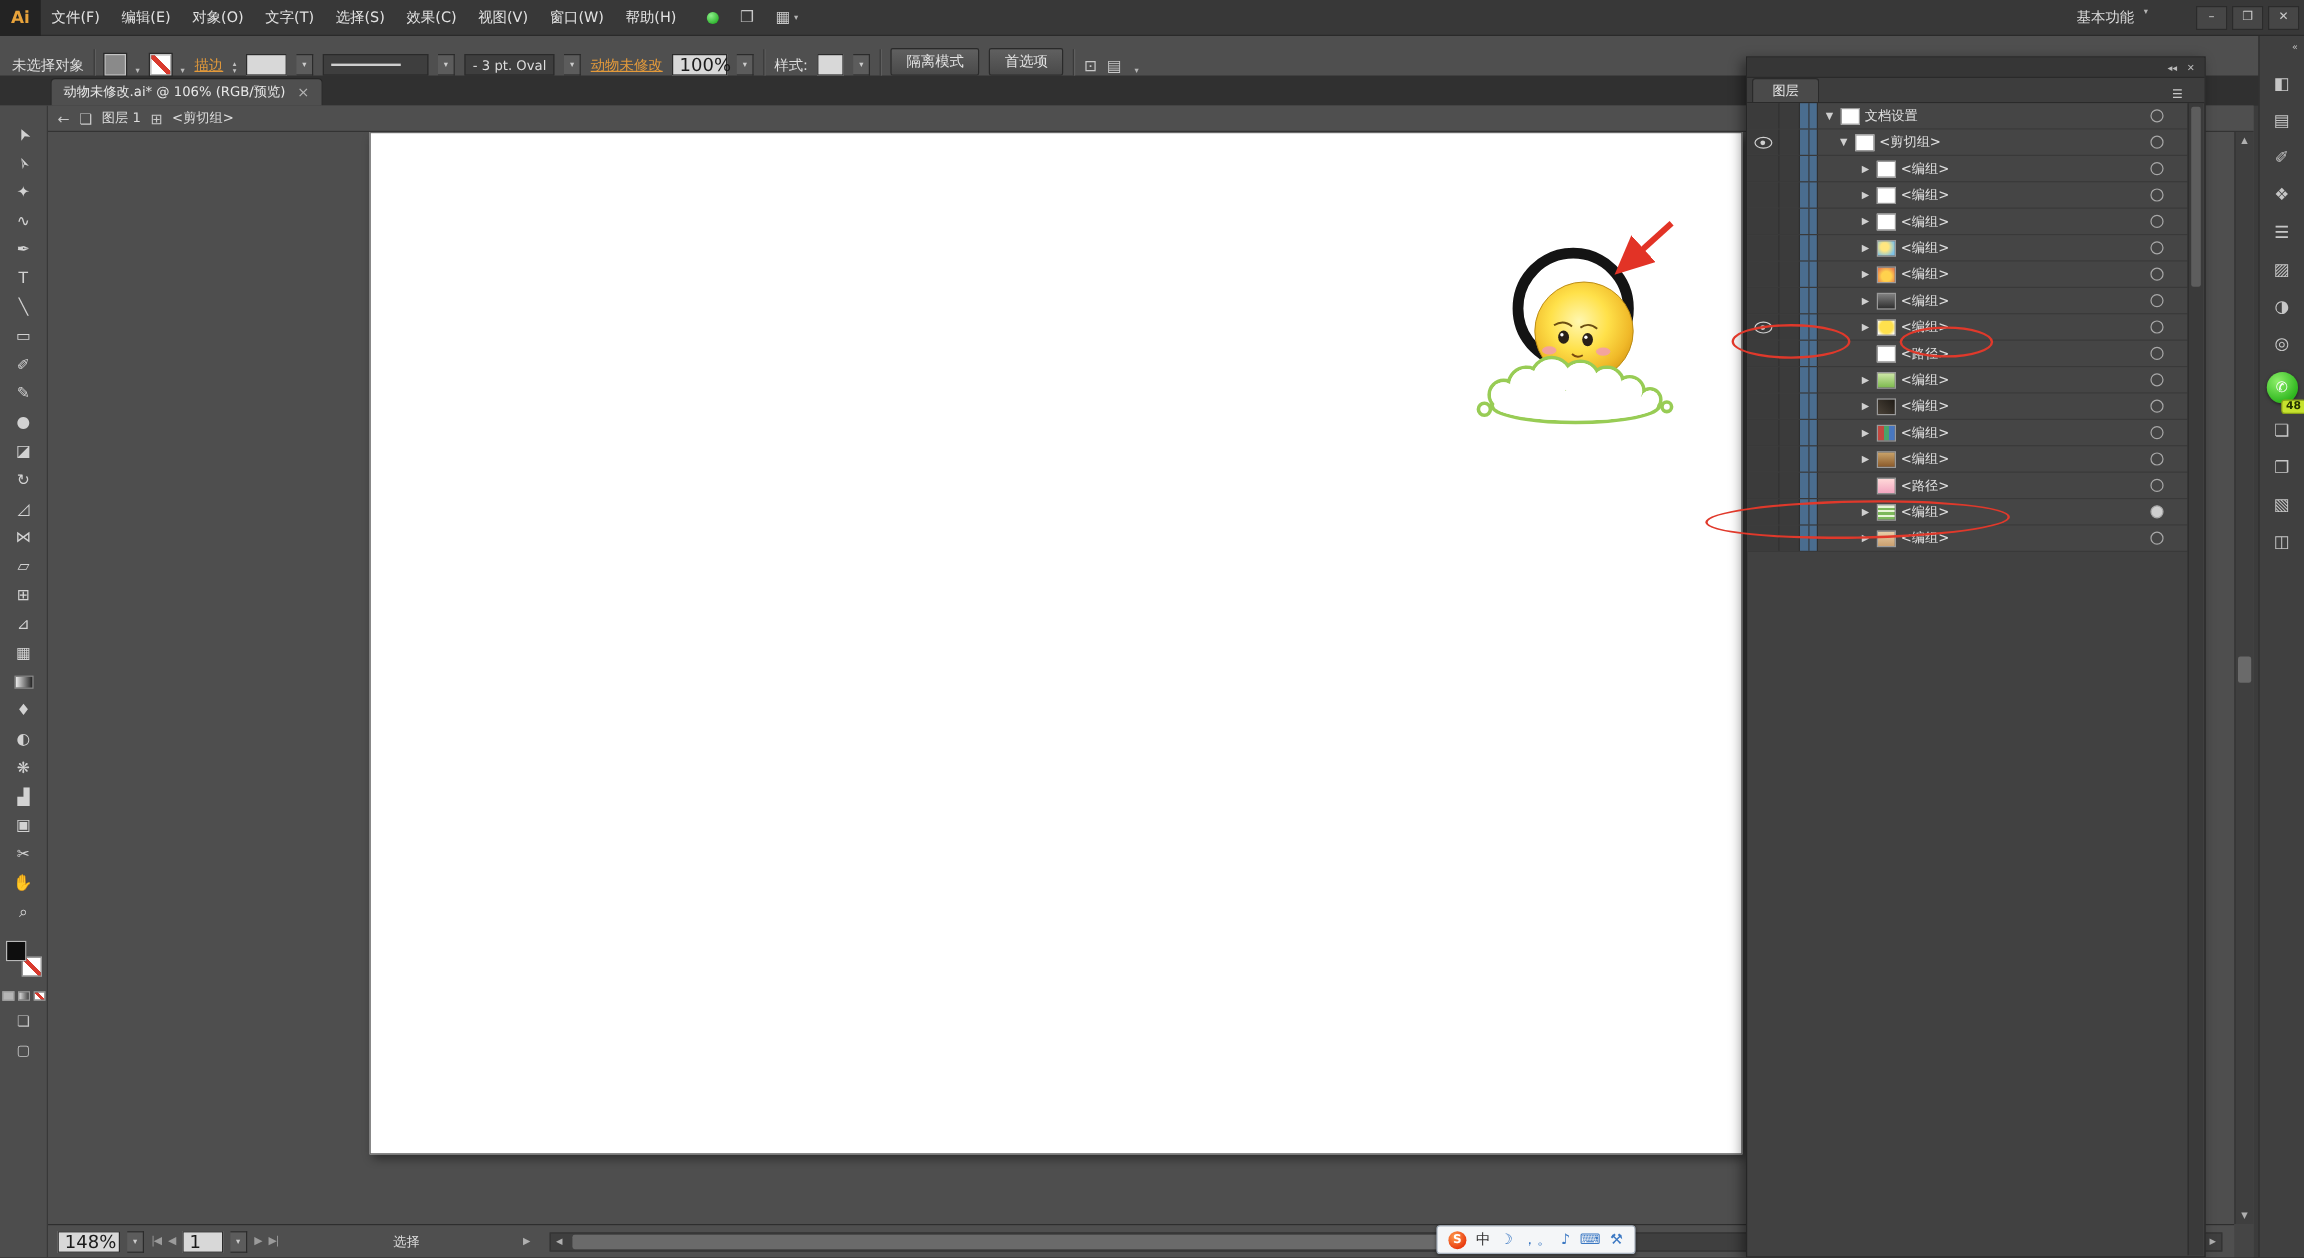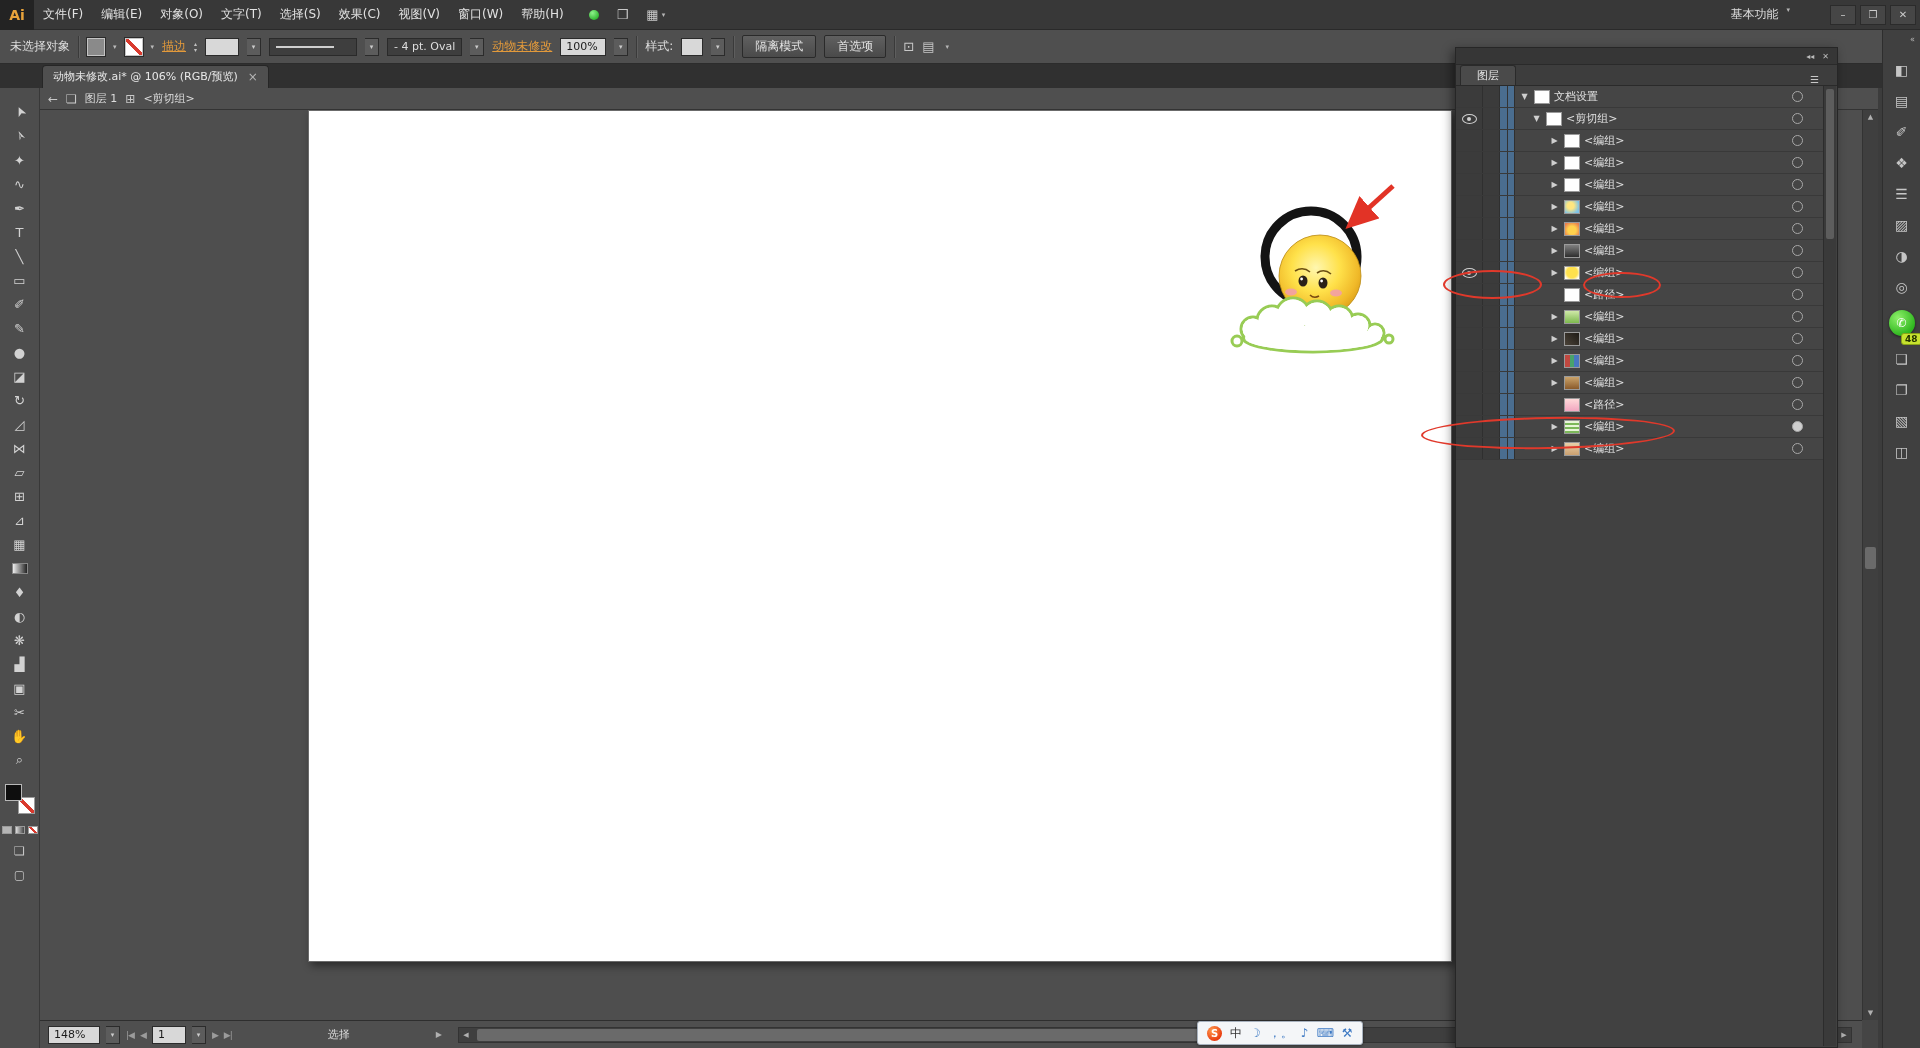--- a/index.html
+++ b/index.html
@@ -15,31 +15,31 @@
   .green-dot{width:10px;height:10px;border-radius:50%;margin-left:16px;
              background:radial-gradient(circle at 35% 30%,#8df08a,#2fb52f 75%);}
   .appbar-icon{margin-left:18px;color:#c8c8c8;font-size:13px;}
   .mini-caret{font-size:7px;color:#b5b5b5;margin-left:3px;}
   .mb-spacer{flex:1;}
   .workspace{display:flex;align-items:flex-start;gap:5px;margin-right:40px;color:#ddd;}
   .winbtn{width:26px;height:20px;margin-right:4px;background:#464646;border:1px solid #2b2b2b;
           display:flex;align-items:center;justify-content:center;font-size:10px;color:#ccc;box-sizing:border-box;}
   
   #controlbar{position:absolute;left:0;top:30px;width:1920px;height:34px;background:#4f4f4f;
-              border-bottom:1px solid #2c2c2c;display:flex;align-items:center;gap:8px;
+              border-bottom:1px solid #2c2c2c;display:flex;align-items:flex-end;gap:8px;
               padding:0 10px;box-sizing:border-box;}
   .sep{width:1px;height:22px;background:#3a3a3a;box-shadow:1px 0 0 #5e5e5e;}
   .swatch-fill{width:16px;height:16px;background:#8a8a8a;border:1px solid #c4c4c4;outline:1px solid #2b2b2b;}
   .swatch-stroke{width:16px;height:16px;border:1px solid #c4c4c4;outline:1px solid #2b2b2b;
     background:linear-gradient(45deg,#fff 42%,#d93a2e 42%,#d93a2e 58%,#fff 58%);}
   .caret{font-size:7px;color:#bbb;}
   .amber-link{color:#e39a3b;text-decoration:underline;}
   .updn{display:flex;flex-direction:column;line-height:6px;font-size:6px;color:#c0c0c0;}
   .fld{background:#d8d8d8;color:#1b1b1b;border:1px solid #2b2b2b;height:18px;display:flex;
-       align-items:center;padding:0 5px;font-size:11px;box-sizing:border-box;}
+       align-items:center;padding:0 5px;font-size:15px;box-sizing:border-box;}
   .dd{width:14px;height:18px;background:#5c5c5c;border:1px solid #2b2b2b;border-left:none;
       display:flex;align-items:center;justify-content:center;font-size:7px;color:#ccc;box-sizing:border-box;}
   .darkbox{background:#3e3e3e;border:1px solid #2a2a2a;height:18px;display:flex;align-items:center;
            padding:0 6px;box-sizing:border-box;color:#ddd;font-size:11px;}
   .brushline{width:58px;height:2px;background:#cfcfcf;}
   .btn{background:linear-gradient(#606060,#4a4a4a);border:1px solid #2a2a2a;border-radius:2px;
        padding:2px 12px;color:#e2e2e2;font-size:12px;}
   .cb-icon{color:#c8c8c8;font-size:13px;}
   
   #tabbar{position:absolute;left:0;top:64px;width:1920px;height:24px;background:#303030;
@@ -210,21 +210,21 @@
     <span class="updn">
         <span>▴</span>
         <span>▾</span>
       </span>
     <span class="fld" style="width:34px;"></span>
     <span class="dd">▾</span>
     <span class="darkbox" style="width:88px;">
         <span class="brushline"></span>
       </span>
     <span class="dd">▾</span>
-    <span class="darkbox">- 4 pt. Oval</span>
+    <span class="darkbox">- 3 pt. Oval</span>
     <span class="dd">▾</span>
     <span class="amber-link">动物未修改</span>
     <span class="fld" style="width:46px;">100%</span>
     <span class="dd">▾</span>
     <span class="sep"></span>
     <span>样式:</span>
     <span class="fld" style="width:22px;"></span>
     <span class="dd">▾</span>
     <span class="sep"></span>
     <button class="btn">隔离模式</button>

